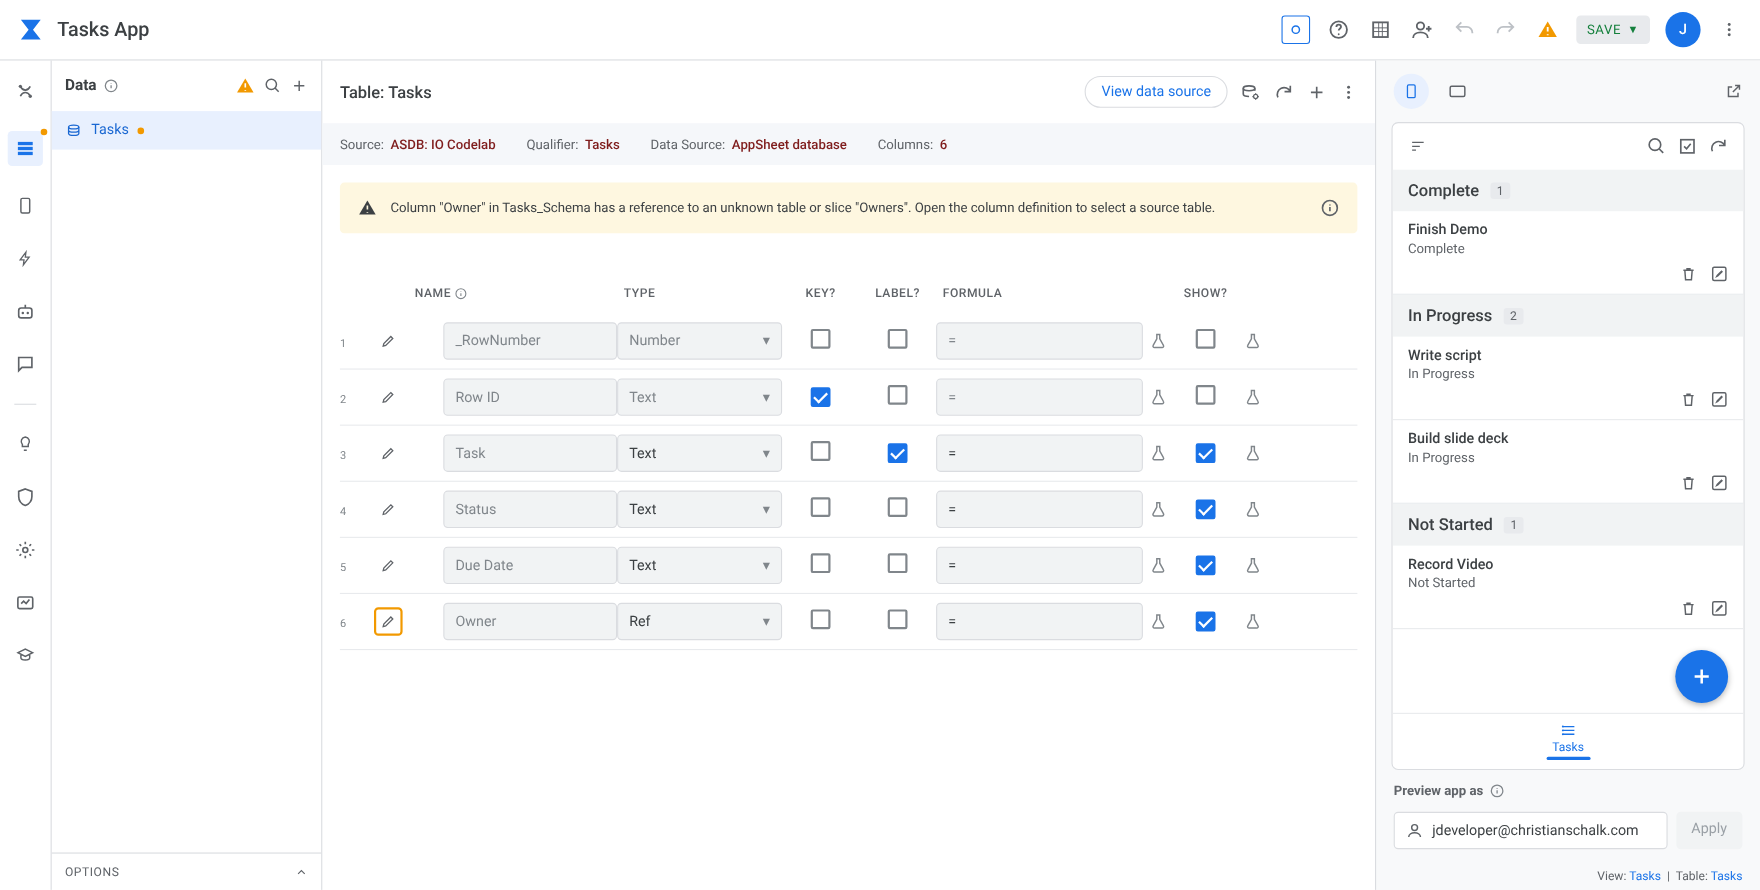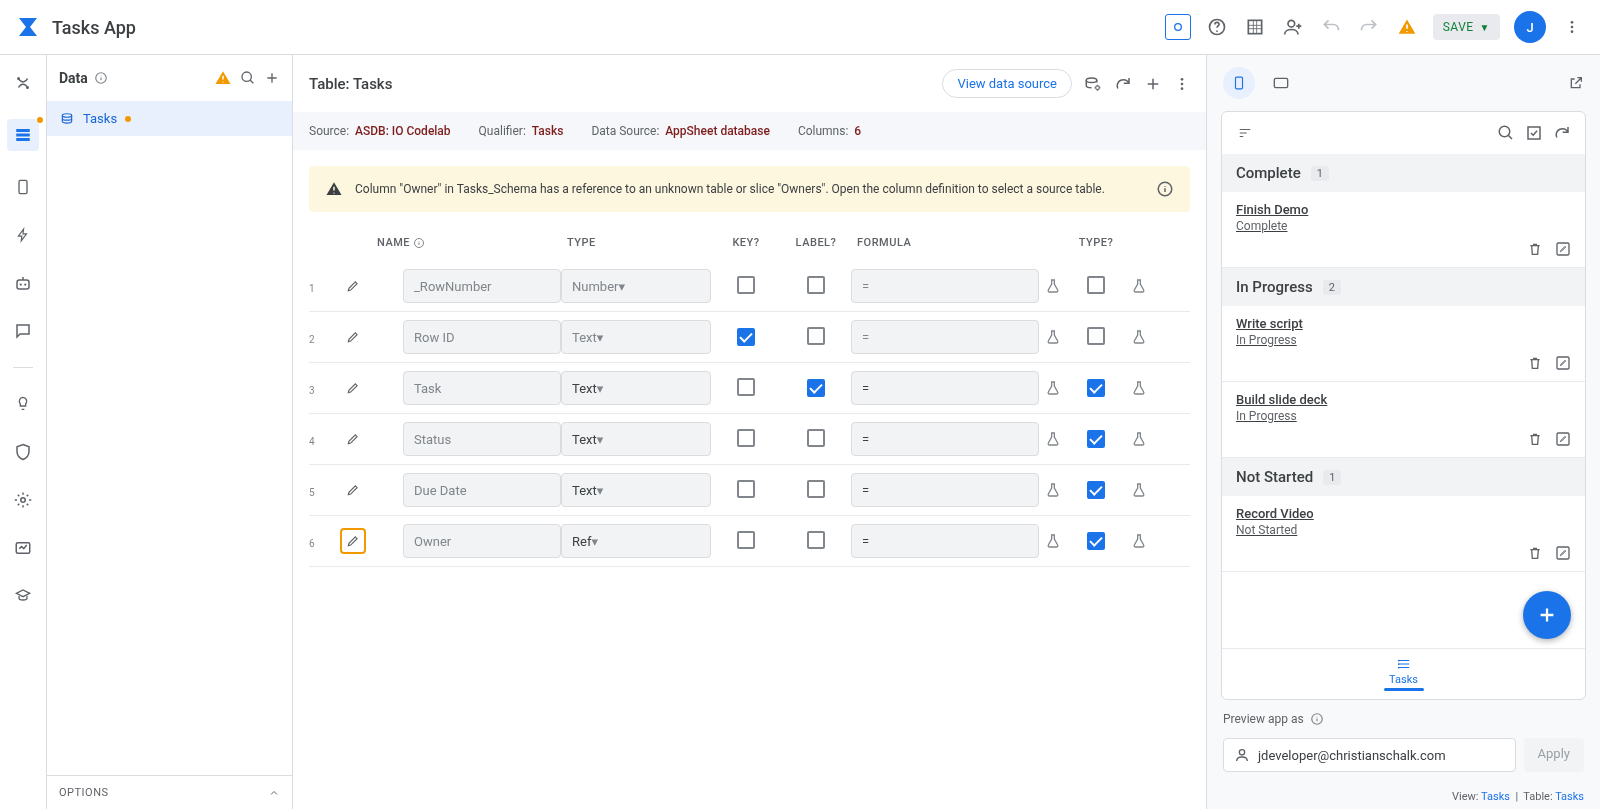--- a/index.html
+++ b/index.html
@@ -36,61 +36,61 @@
 .vds-btn { border:1px solid #dadce0; border-radius:16px; padding:6px 14px; color:#1a73e8; font-size:13px; cursor:pointer; }
 .main-head .icon { color:#5f6368; cursor:pointer; }
 .meta-row { background:#f5f7fa; padding:12px 16px; display:flex; gap:28px; font-size:12px; color:#5f6368; }
 .meta-row b { color:#7f1d1d; font-weight:500; }
 
 .warning { margin:16px; background:#fef7e0; border-radius:4px; padding:14px 16px; display:flex; align-items:center; gap:12px; font-size:12px; color:#3c4043; }
 .warning .info-end { margin-left:auto; color:#5f6368;}
 
 .cols { padding:0 16px; }
 .col-head { display:flex; padding:8px 0 12px 26px; font-size:11px; letter-spacing:0.5px; color:#5f6368; font-weight:500; gap:0; }
-.col-head > div, .col-row > .cell { padding:0 6px; }
+.col-head > div, .col-row > .cell { padding:0 6px;margin-top:24px; }
 .w-num { width:26px; font-size:10px; color:#80868b; display:flex; align-items:flex-start; padding-top:4px;}
 .w-edit { width:36px; display:flex; align-items:center; justify-content:center;}
 .w-name { width:190px;padding-left:32px; }
 .w-type { width:150px; }
 .w-key { width:70px; text-align:center;}
 .w-label { width:70px; text-align:center;}
 .w-formula { width:210px; }
 .w-show { width:70px; text-align:center; }
 .w-beaker { width:30px; }
 
 .col-row { display:flex; align-items:center; padding:8px 0; border-bottom:1px solid #e8eaed; }
 .edit-btn { width:26px; height:26px; border:1px solid transparent; border-radius:4px; display:flex; align-items:center; justify-content:center; color:#5f6368; cursor:pointer;}
 .edit-btn.highlight { border:2px solid #f29900; }
 .field { background:#f1f3f4; border:1px solid #dadce0; border-radius:4px; height:34px; display:flex; align-items:center; padding:0 10px; color:#80868b; font-size:13px;}
 .field.dark { color:#3c4043; }
-.field.select { justify-content:flex-start; }
+.field.select { justify-content:space-between; }
 .field.select .chev { color:#80868b; }
 .chk { width:18px; height:18px; border:2px solid #80868b; border-radius:2px; display:inline-flex; align-items:center; justify-content:center; cursor:pointer;}
 .chk.checked { background:#1a73e8; border-color:#1a73e8; }
 .chk.checked::after { content:""; width:10px; height:5px; border-left:2px solid #fff; border-bottom:2px solid #fff; transform:rotate(-45deg) translate(1px,-1px);}
 .formula-cell { display:flex; align-items:center; gap:6px;}
 .formula-cell .field { flex:1; }
 .beaker { color:#80868b; }
 
-.preview { width:394px; border-left:1px solid #dadce0; display:flex; flex-direction:column; background:#f8f9fa;}
+.preview { width:350px; border-left:1px solid #dadce0; display:flex; flex-direction:column; background:#f8f9fa;}
 .preview-top { display:flex; align-items:center; padding:12px 16px; gap:16px; }
 .preview-top .icon { color:#5f6368; cursor:pointer; }
 .preview-top .active-dev { background:#e8f0fe; color:#1a73e8; border-radius:50%; width:32px; height:32px; display:flex; align-items:center; justify-content:center;}
 .device { margin:0 14px; background:#fff; border:1px solid #dadce0; border-radius:6px; flex:1; display:flex; flex-direction:column; overflow:hidden; position:relative;}
 .dev-bar { display:flex; align-items:center; padding:12px 14px; gap:10px; }
 .dev-bar .flex { flex:1; }
 .group-head { background:#f1f3f4; padding:10px 14px; display:flex; align-items:center; gap:10px; font-size:15px; font-weight:500;}
 .group-head .count { background:#e8eaed; color:#5f6368; font-size:11px; padding:1px 6px; border-radius:3px; font-weight:400;}
-.task-card { padding:10px 14px; border-bottom:1px solid #e8eaed;text-decoration:underline;}
+.task-card { padding:10px 14px; border-bottom:1px solid #e8eaed;}
 .task-card .t { font-size:13px; font-weight:500;}
 .task-card .s { font-size:12px; color:#5f6368; margin-top:2px;}
 .task-card .row-icons { display:flex; justify-content:flex-end; gap:12px; color:#5f6368; margin-top:8px;}
 .fab { position:absolute; right:14px; bottom:60px; width:48px; height:48px; border-radius:50%; background:#1a73e8; color:#fff; display:flex; align-items:center; justify-content:center; box-shadow:0 2px 6px rgba(0,0,0,0.3); cursor:pointer;}
 .dev-bottom { border-top:1px solid #e8eaed; padding:8px 0; display:flex; flex-direction:column; align-items:center; color:#1a73e8; font-size:11px; gap:2px;}
-.preview-as { padding:12px 16px; font-size:12px; color:#5f6368; display:flex; align-items:center; gap:6px;}
+.preview-as { padding:12px 16px; font-size:12px; color:#5f6368; display:flex; align-items:center; gap:6px;font-weight:bold;}
 .preview-email-row { padding:0 16px 12px; display:flex; gap:8px;}
 .preview-email-row .email { flex:1; border:1px solid #dadce0; border-radius:4px; padding:8px 10px; display:flex; align-items:center; gap:8px; font-size:13px; background:#fff;}
 .apply-btn { background:#f1f3f4; color:#9aa0a6; border-radius:4px; padding:8px 14px; font-size:13px;}
 .view-footer { padding:6px 16px; font-size:11px; color:#5f6368; text-align:right;}
 .view-footer a { color:#1a73e8; text-decoration:none; }
 </style>
 </head>
 <body>
 
 <div class="topbar">
@@ -324,21 +324,21 @@
       <div class="col-head">
         <div class="w-edit"></div>
         <div class="w-name"><span>NAME</span> <svg style="display:inline; vertical-align:middle; color:#80868b;" width="12" height="12" viewBox="0 0 24 24">
               <circle cx="12" cy="12" r="9" fill="none" stroke="currentColor" stroke-width="2"></circle>
               <path d="M12 8v1M12 11v5" stroke="currentColor" stroke-width="2"></path>
             </svg></div>
         <div class="w-type">TYPE</div>
         <div class="w-key">KEY?</div>
         <div class="w-label">LABEL?</div>
         <div class="w-formula">FORMULA</div>
-        <div class="w-show">TYPE?</div>
+        <div class="w-show">SHOW?</div>
         <div class="w-beaker"></div>
       </div>
       <div id="col-rows">
           <div class="col-row">
     <div class="w-num">1</div>
     <div class="w-edit">
               <div class="edit-btn ">
                 <svg width="14" height="14" viewBox="0 0 24 24">
                   <path d="M4 20l4-1 11-11-3-3L5 16z" fill="none" stroke="#5f6368" stroke-width="2"></path>
                 </svg>

